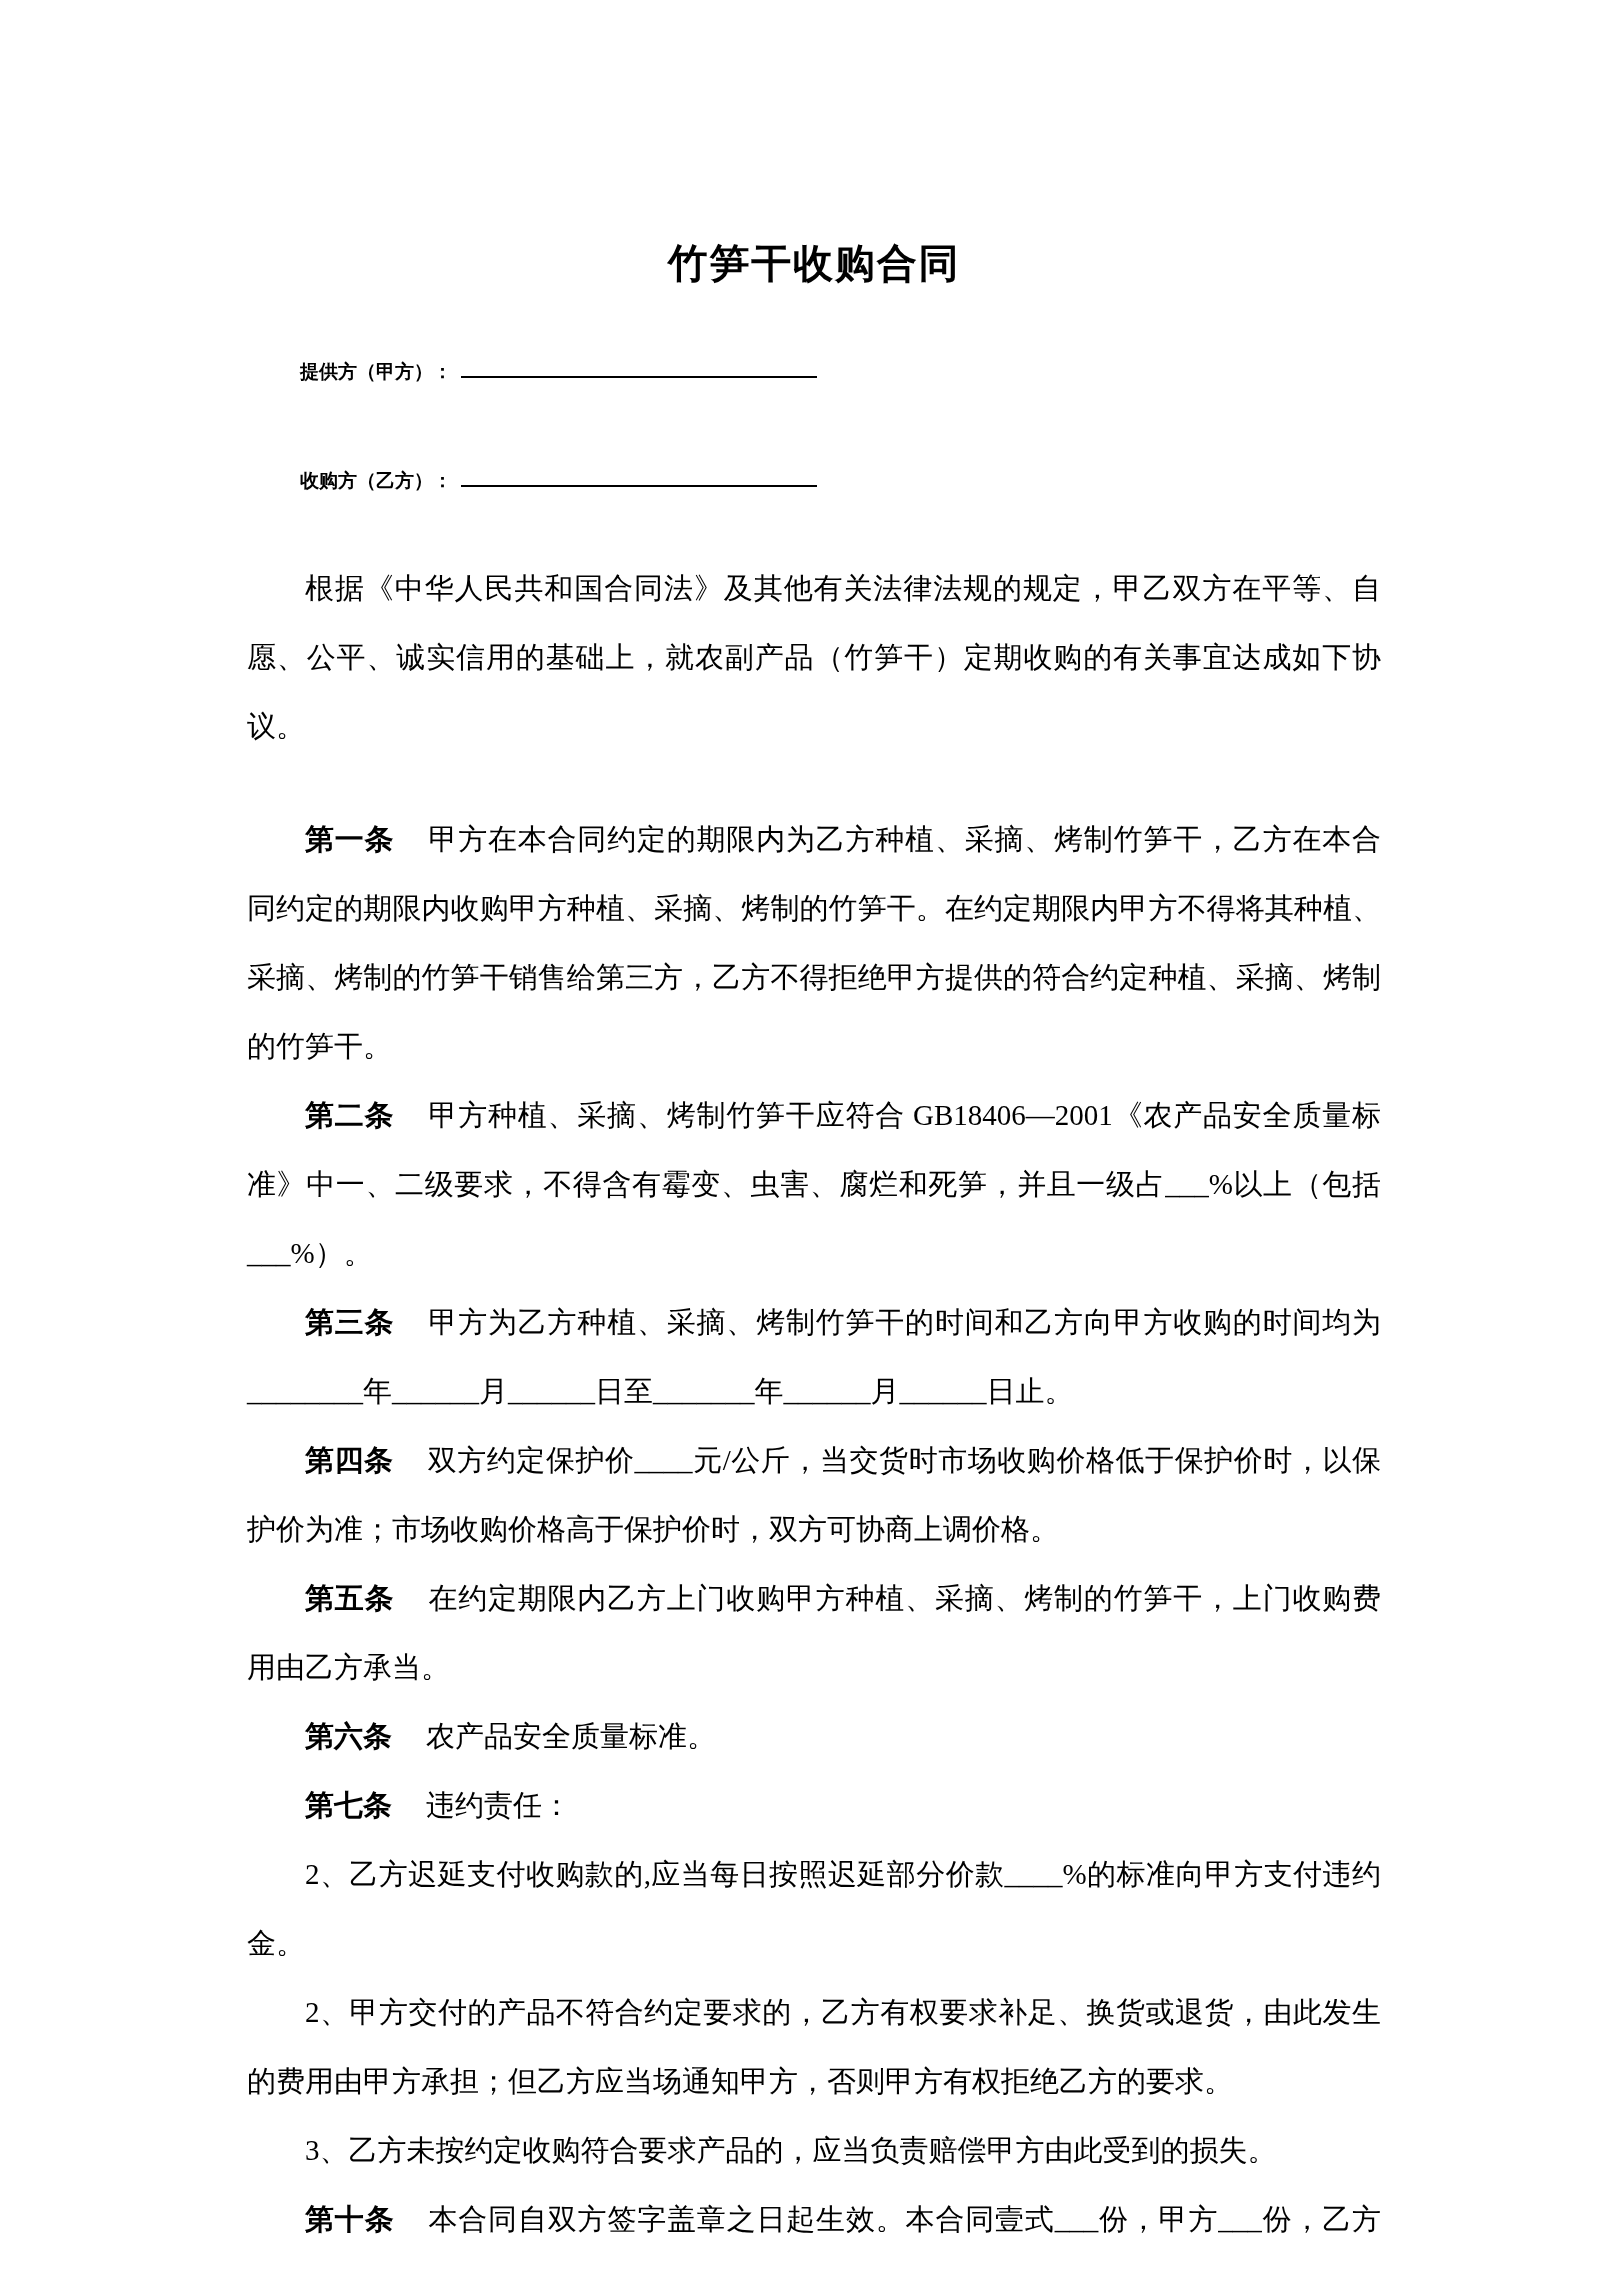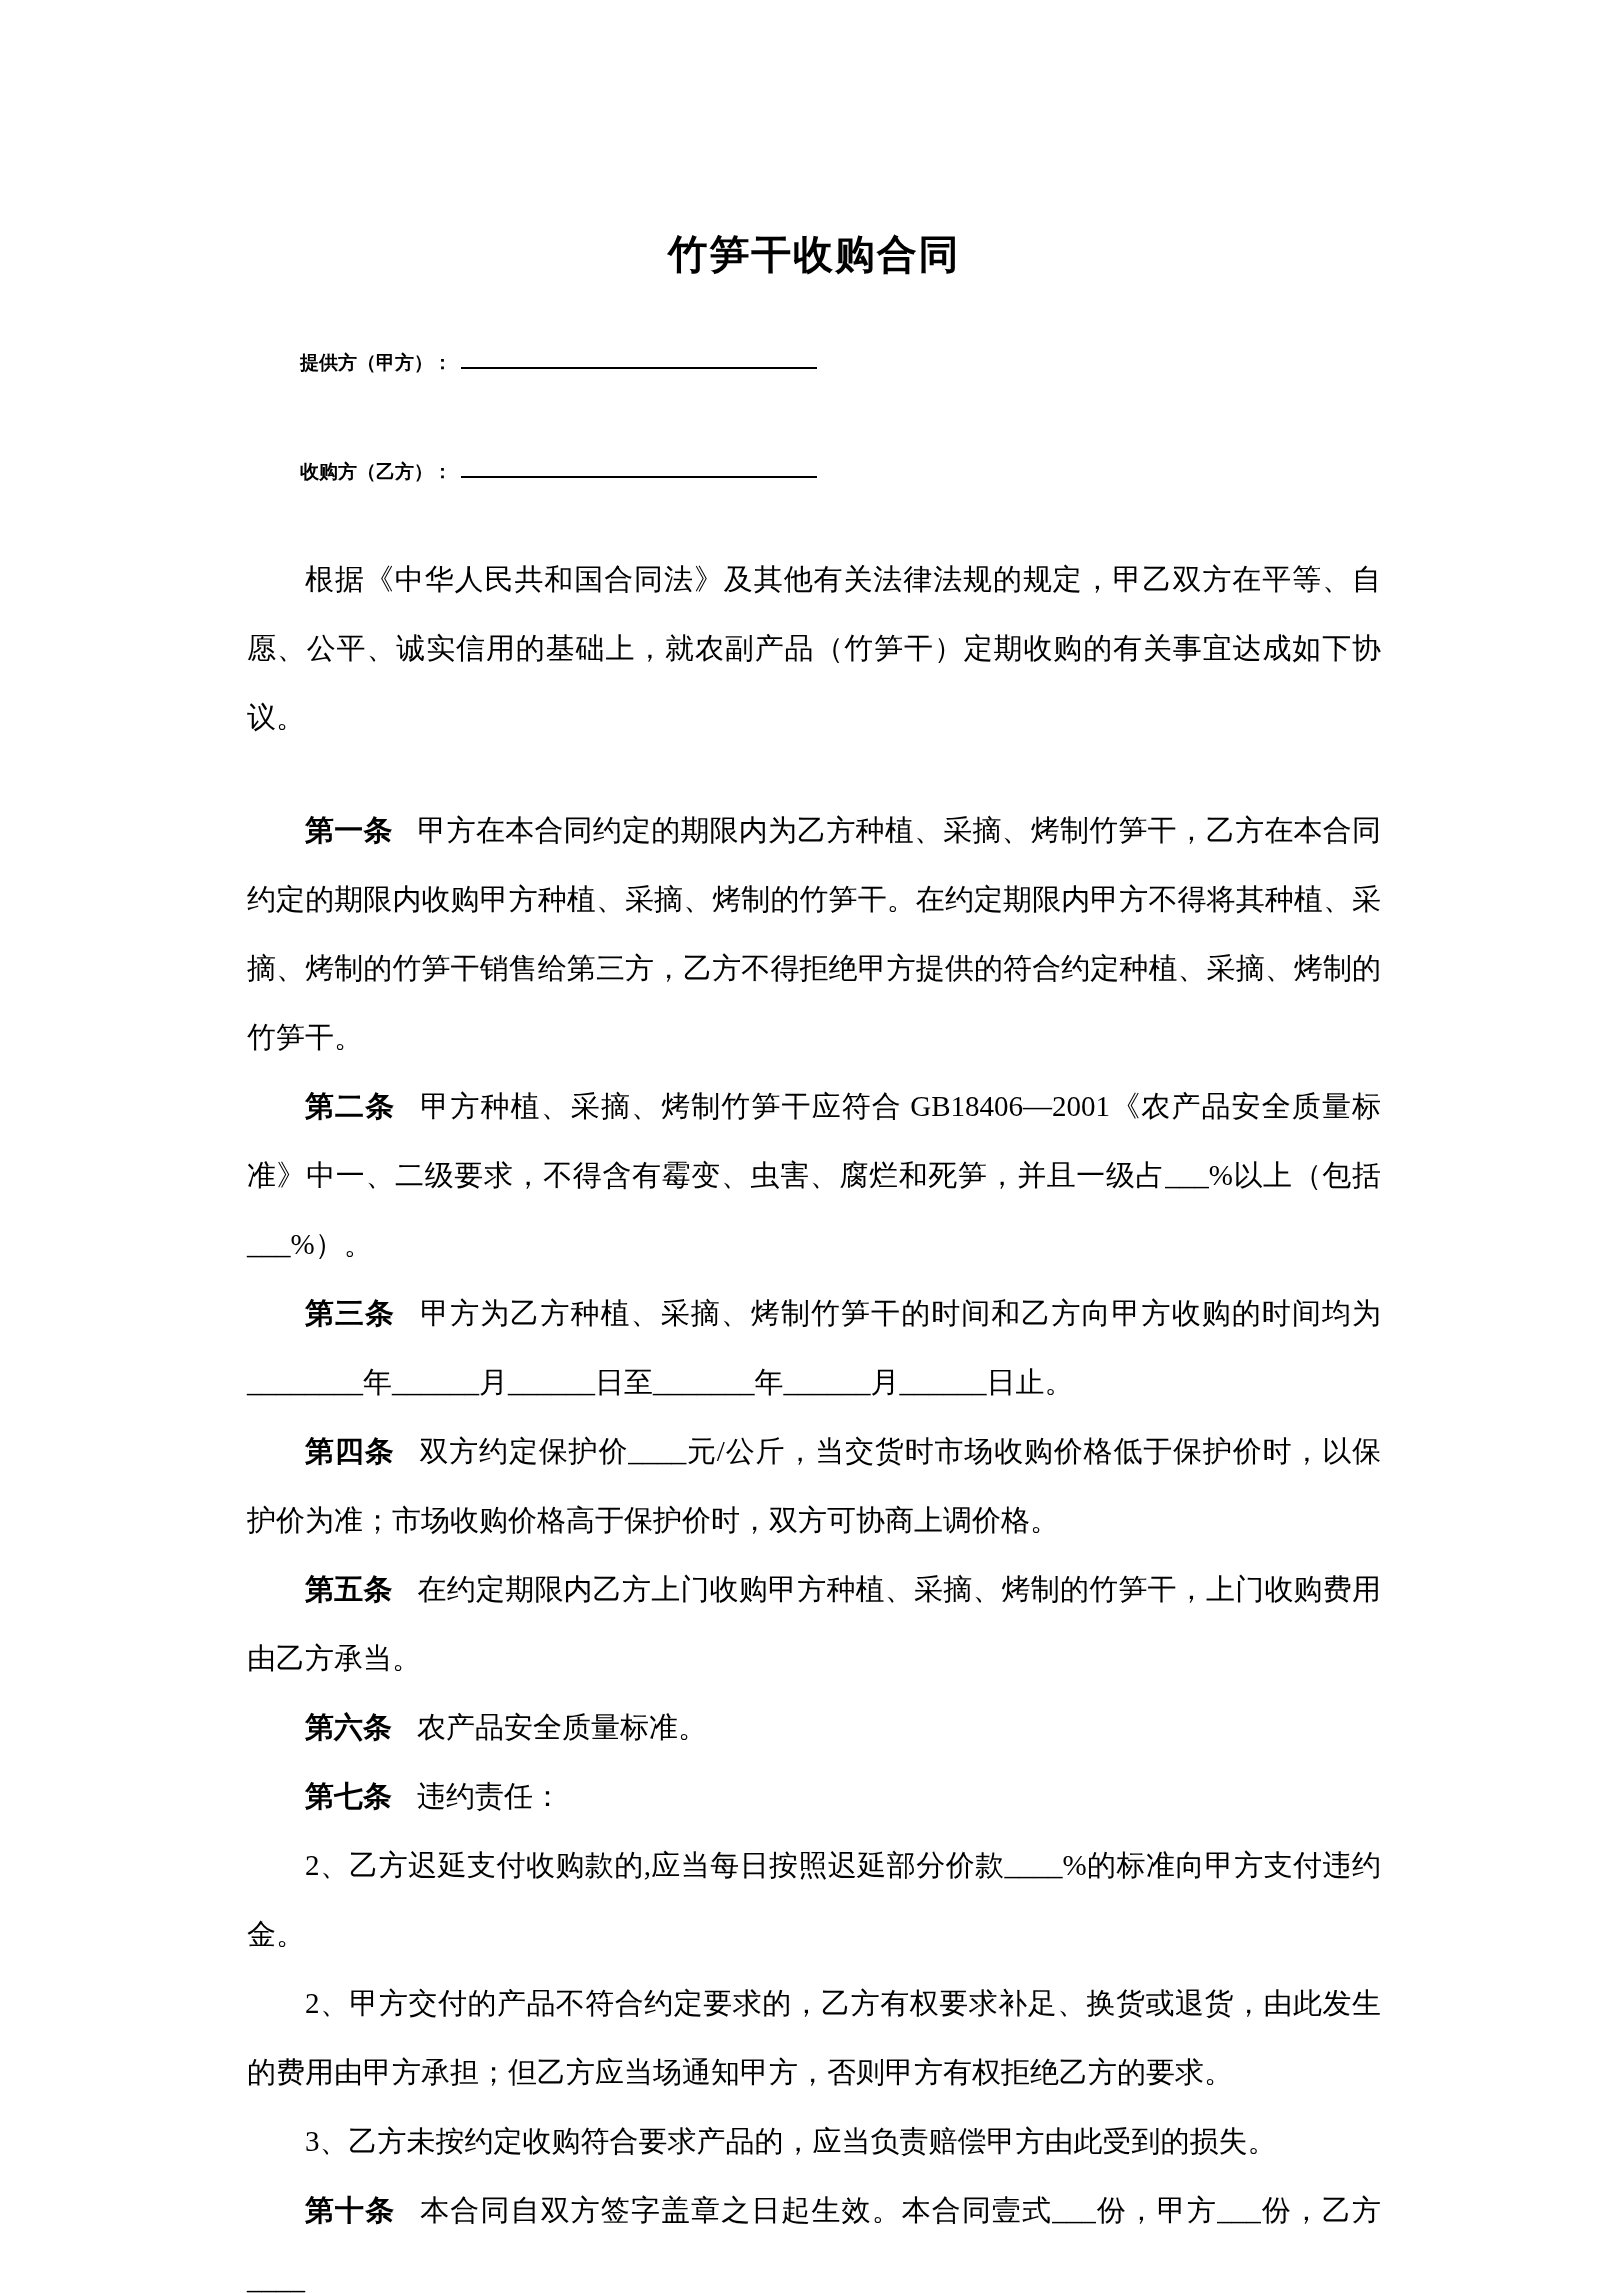--- a/index.html
+++ b/index.html
@@ -11,21 +11,21 @@
     font-family: "Liberation Serif", "DejaVu Serif", serif;
     overflow: hidden;
   }
   .page {
     box-sizing: border-box;
     width: 1623px;
     height: 2294px;
     padding: 220px 242px 0 247px;
   }
   .doc-title {
-    margin: 7px 0 45px 0;
+    margin: 16px 0 45px 0;
     text-align: center;
     font-family: "Liberation Sans", "DejaVu Sans", sans-serif;
     font-weight: 700;
     font-size: 40px;
     line-height: 55px;
     letter-spacing: 1.8px;
   }
   .party-row {
     margin: 0 0 38px 53px;
     font-size: 19px;
@@ -52,21 +52,21 @@
   }
   .intro {
     margin-top: 12.7px;
     margin-bottom: 44px;
   }
   .clause .num {
     font-weight: 700;
     font-family: "Liberation Sans", "DejaVu Sans", sans-serif;
   }
   .clause .num:not(:empty) {
-    margin-right: 25px;
+    margin-right: 34px;
   }
 </style>
 </head>
 <body>
 
 <div class="page">
 
   <h1 class="doc-title">竹笋干收购合同</h1>
 
   <div class="party-row">

